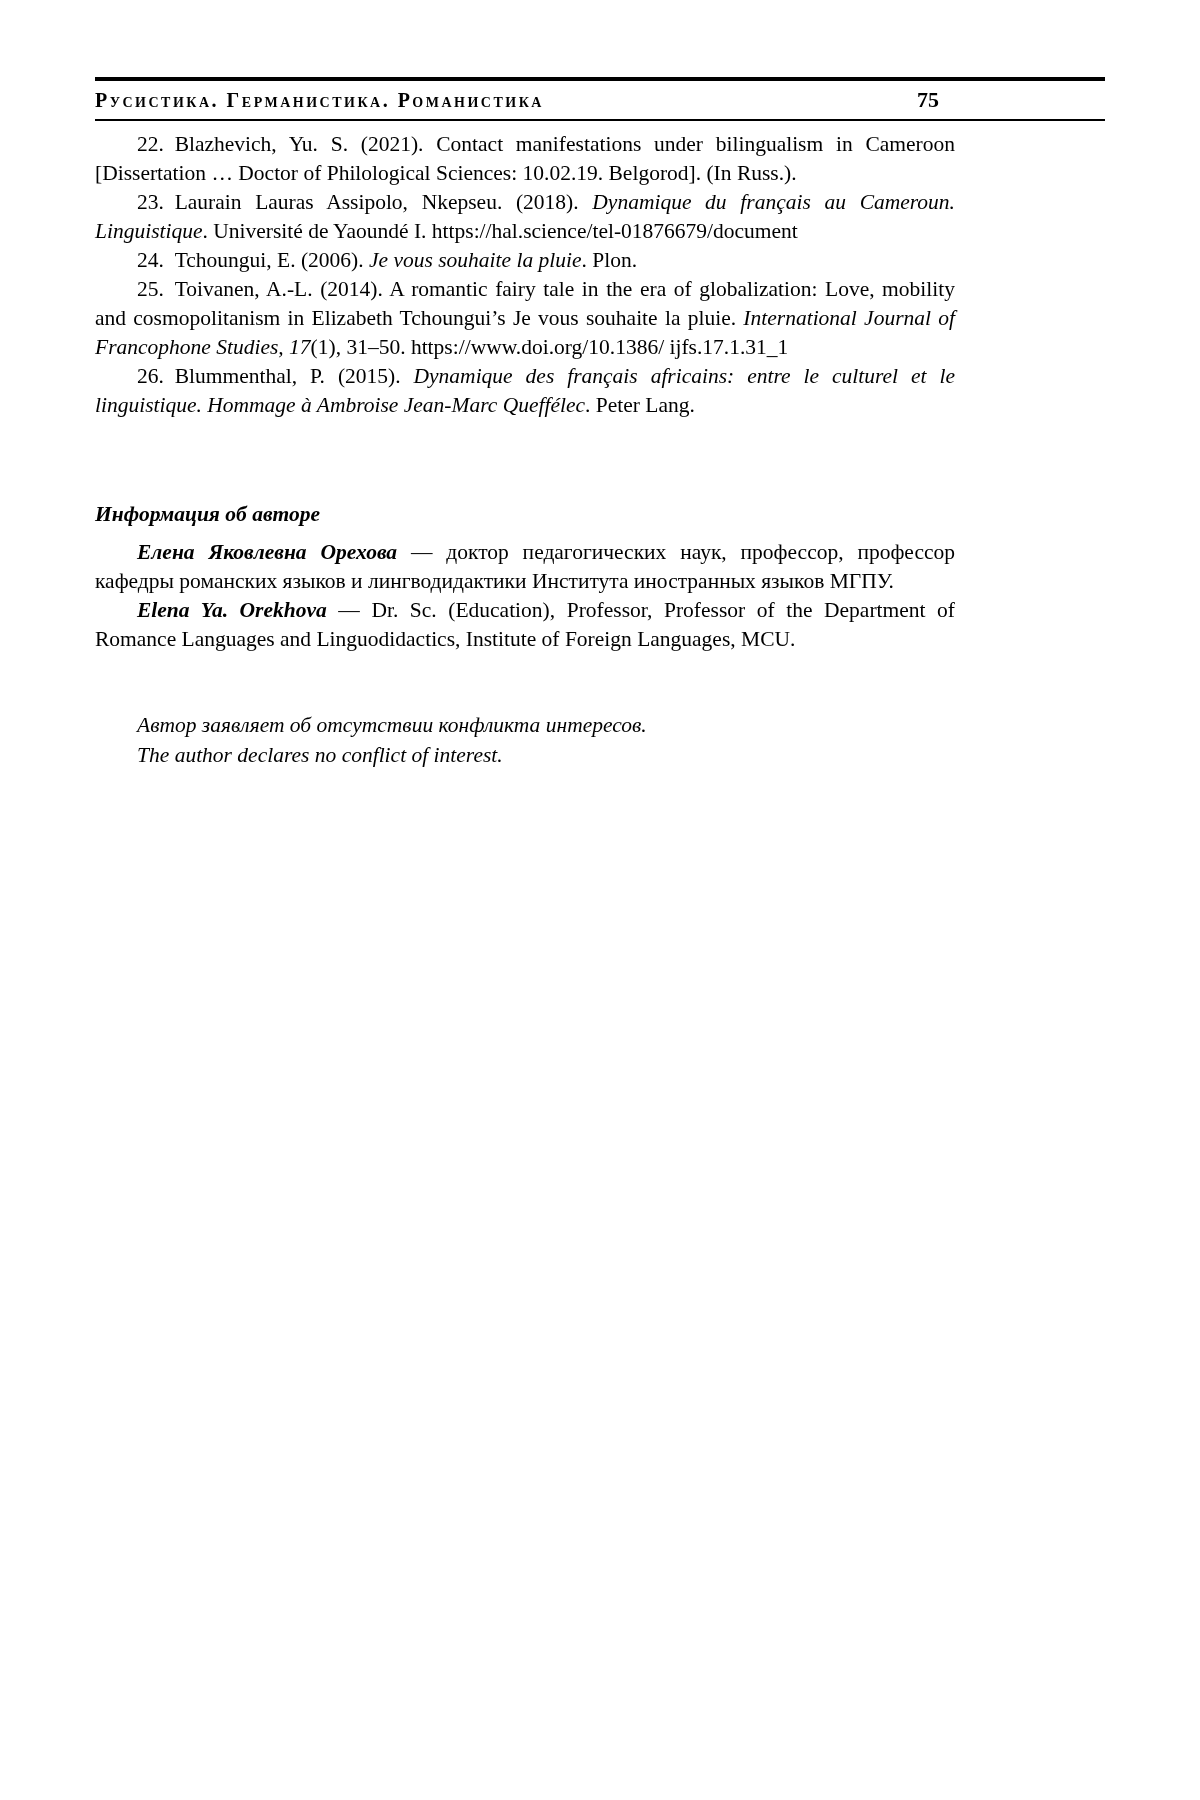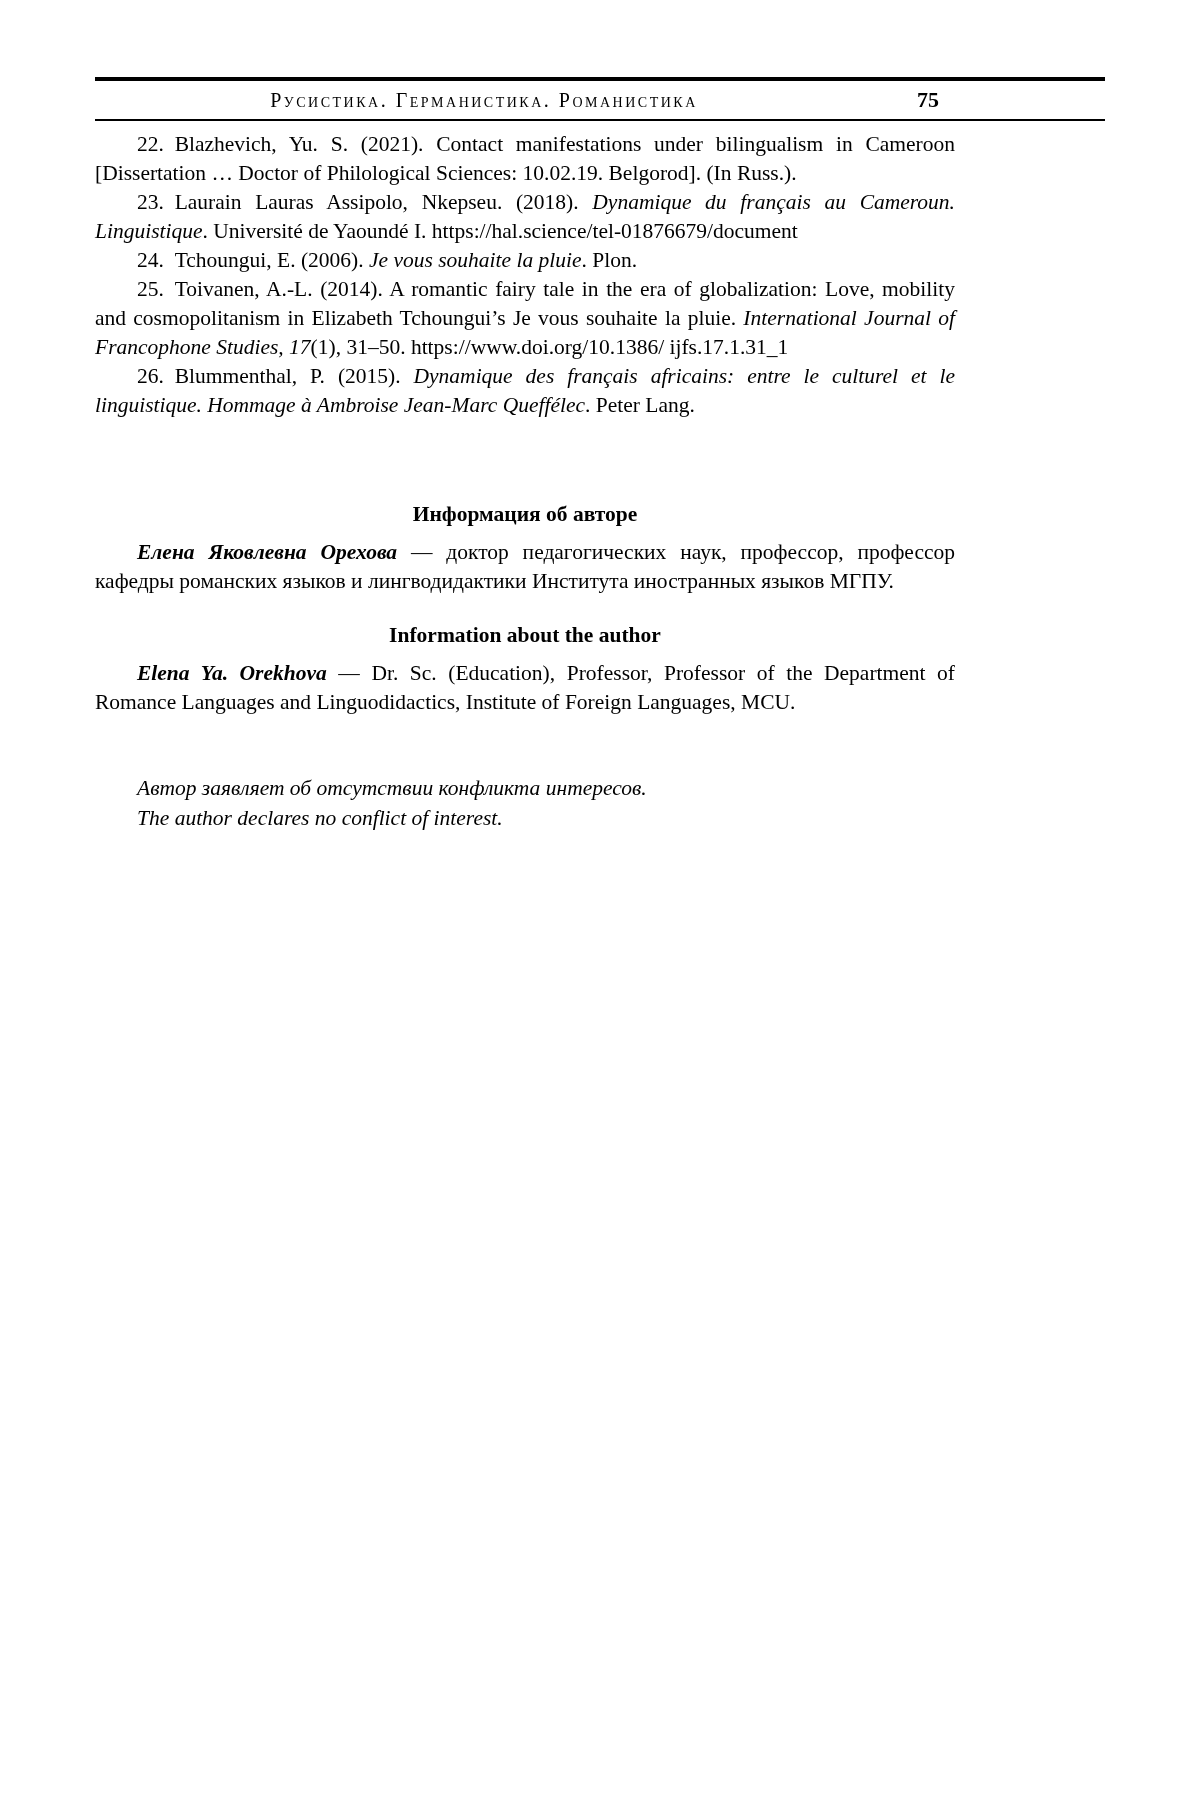--- a/index.html
+++ b/index.html
@@ -18,25 +18,24 @@
   .page-header {
     margin-left: 95px;
     width: 1010px;
     border-top: 4px solid #000;
     border-bottom: 2px solid #000;
     position: relative;
     height: 44px;
   }
   .running-title {
     position: absolute;
-    left: 8px;
+    left: 0;
     top: 0;
     width: 762px;
-    text-align: center;
-    font-weight: normal;
+    font-weight: bold;
     font-variant: small-caps;
     letter-spacing: 2.5px;
     font-size: 20px;
     line-height: 38px;
     white-space: nowrap;
   }
   .page-number {
     position: absolute;
     left: 822px;
     top: 0;
@@ -57,21 +56,21 @@
     text-align: justify;
     text-indent: 42px;
   }
   .it { font-style: italic; }
   .bold { font-weight: bold; font-style: italic; }
 
   h2.section-heading {
     font-size: 21.5px;
     line-height: 29px;
     font-weight: bold;
-    text-align: center;
+    font-style: italic;
     text-indent: 0;
   }
   .heading-ru { margin-top: 80px; margin-bottom: 9px; }
   .heading-en { margin-top: 25px; margin-bottom: 9px; }
 
   p.conflict {
     font-size: 21.5px;
     line-height: 29px;
     font-style: italic;
     text-indent: 42px;
@@ -97,21 +96,20 @@
         <p class="ref"><span>23. Laurain Lauras Assipolo, Nkepseu. (2018). </span><span class="it">Dynamique du français au Cameroun. Linguistique</span><span>. Université de Yaoundé I. https://hal.science/tel-01876679/document</span></p>
         <p class="ref"><span>24. Tchoungui, E. (2006). </span><span class="it">Je vous souhaite la pluie</span><span>. Plon.</span></p>
         <p class="ref"><span>25. Toivanen, A.-L. (2014). A romantic fairy tale in the era of globalization: Love, mobility and cosmopolitanism in Elizabeth Tchoungui’s Je vous souhaite la pluie. </span><span class="it">International Journal of Francophone Studies, 17</span><span>(1), 31–50. https://www.doi.org/10.1386/ ijfs.17.1.31_1</span></p>
         <p class="ref"><span>26. Blummenthal, P. (2015). </span><span class="it">Dynamique des français africains: entre le culturel et le linguistique. Hommage à Ambroise Jean-Marc Queffélec</span><span>. Peter Lang.</span></p>
       </section>
 
     <h2 class="section-heading heading-ru">Информация об авторе</h2>
 
     <p class="body-par"><span class="bold">Елена Яковлевна Орехова</span><span> — доктор педагогических наук, профессор, профессор кафедры романских языков и лингводидактики Института иностранных языков МГПУ.</span></p>
 
-    <h2 class="section-heading heading-en">Information about the author</h2>
 
     <p class="body-par"><span class="bold">Elena Ya. Orekhova</span><span> — Dr. Sc. (Education), Professor, Professor of the Department of Romance Languages and Linguodidactics, Institute of Foreign Languages, MCU.</span></p>
 
     <p class="conflict conflict-ru">Автор заявляет об отсутствии конфликта интересов.</p>
 
     <p class="conflict conflict-en">The author declares no conflict of interest.</p>
 
   </main>
 </div>
 

